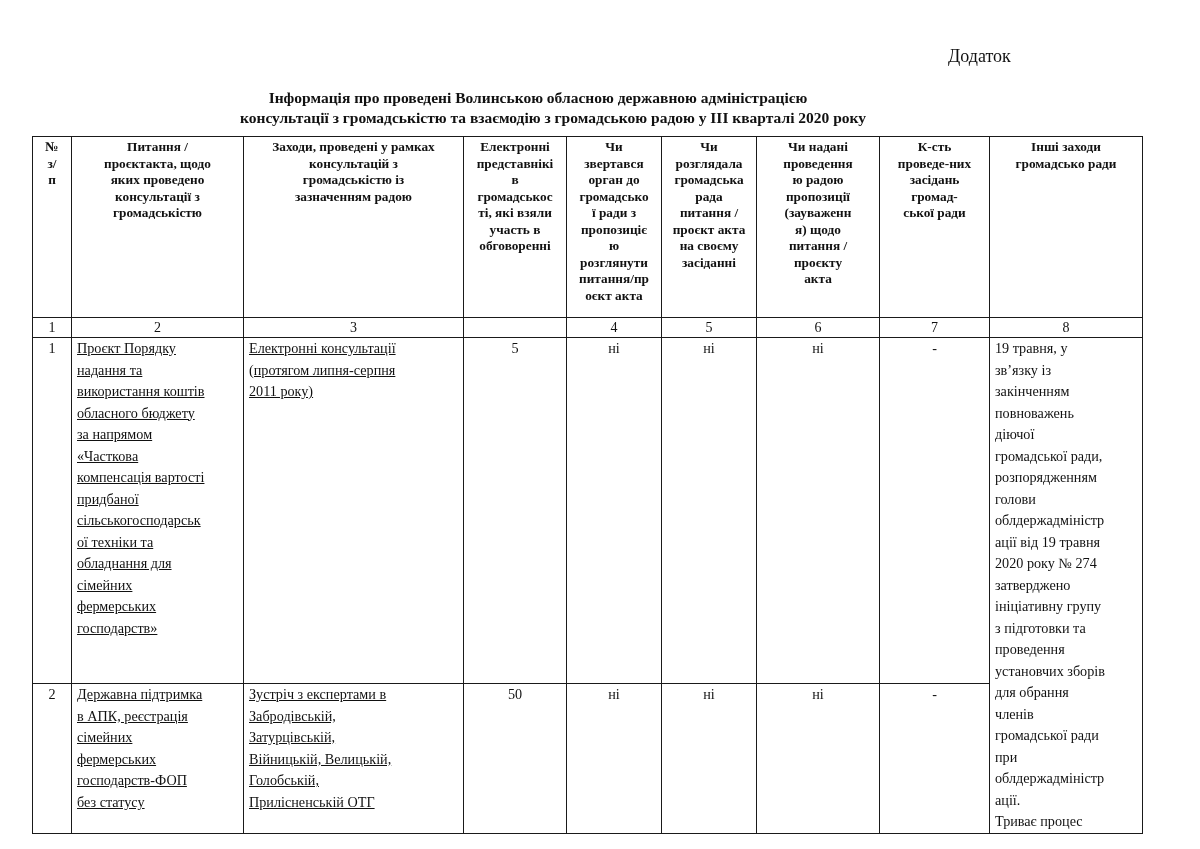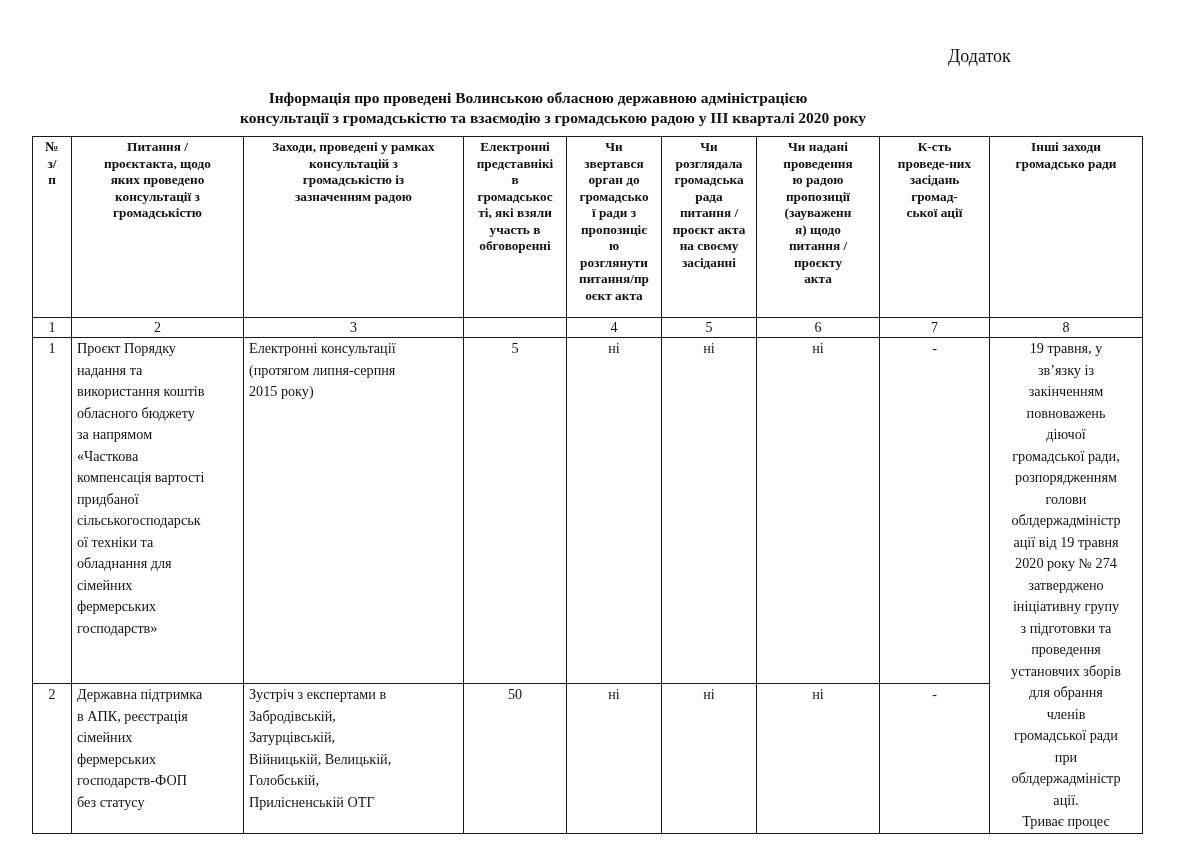--- a/index.html
+++ b/index.html
@@ -67,22 +67,22 @@
       font-size: 14px;
       line-height: 18px;
       padding: 0;
       vertical-align: middle;
     }
     tr.data-row-1 { height: 318px; }
     tr.data-row-2 { height: 137px; }
     td.center { text-align: center; }
     td.left { text-align: left; }
     td.idx { text-align: center; }
-    td.col2, td.col3 { padding-left: 8px; padding-right: 4px; }
-    td.col8 { padding-left: 8px; padding-right: 2px; font-size: 14px; line-height: 21.6px; text-align: center; }
+    td.col2, td.col3 { padding-left: 8px; padding-right: 4px; text-decoration: underline; }
+    td.col8 { padding-left: 8px; padding-right: 2px; font-size: 14px; line-height: 21.6px; }
     .pre-line { white-space: pre-line; }
   </style>
 </head>
 <body>
 
 <div class="addendum">Додаток</div>
 
 <div class="title">
   <span class="line line1">Інформація про проведені Волинською обласною державною адміністрацією</span>
   <span class="line line2">консультації з громадськістю та взаємодію з громадською радою у ІІІ кварталі 2020 року</span>
@@ -145,21 +145,21 @@
 пропозиції
 (зауваженн
 я) щодо
 питання /
 проєкту
 акта</th>
     <th class="pre-line">К-сть
 проведе-них
 засідань
 громад-
-ської ації</th>
+ської ради</th>
     <th class="pre-line">Інші заходи
 громадсько ради</th>
   </tr>
   <tr class="num-row">
     <td>1</td>
     <td>2</td>
     <td>3</td>
     <td></td>
     <td>4</td>
     <td>5</td>
@@ -178,21 +178,21 @@
 компенсація вартості
 придбаної
 сільськогосподарськ
 ої техніки та
 обладнання для
 сімейних
 фермерських
 господарств»</td>
     <td class="left col3 pre-line">Електронні консультації
 (протягом липня-серпня
-2015 року)</td>
+2011 року)</td>
     <td class="center">5</td>
     <td class="center">ні</td>
     <td class="center">ні</td>
     <td class="center">ні</td>
     <td class="center">-</td>
     <td class="left col8 pre-line" rowspan="2">19 травня, у
 зв’язку із
 закінченням
 повноважень
 діючої

